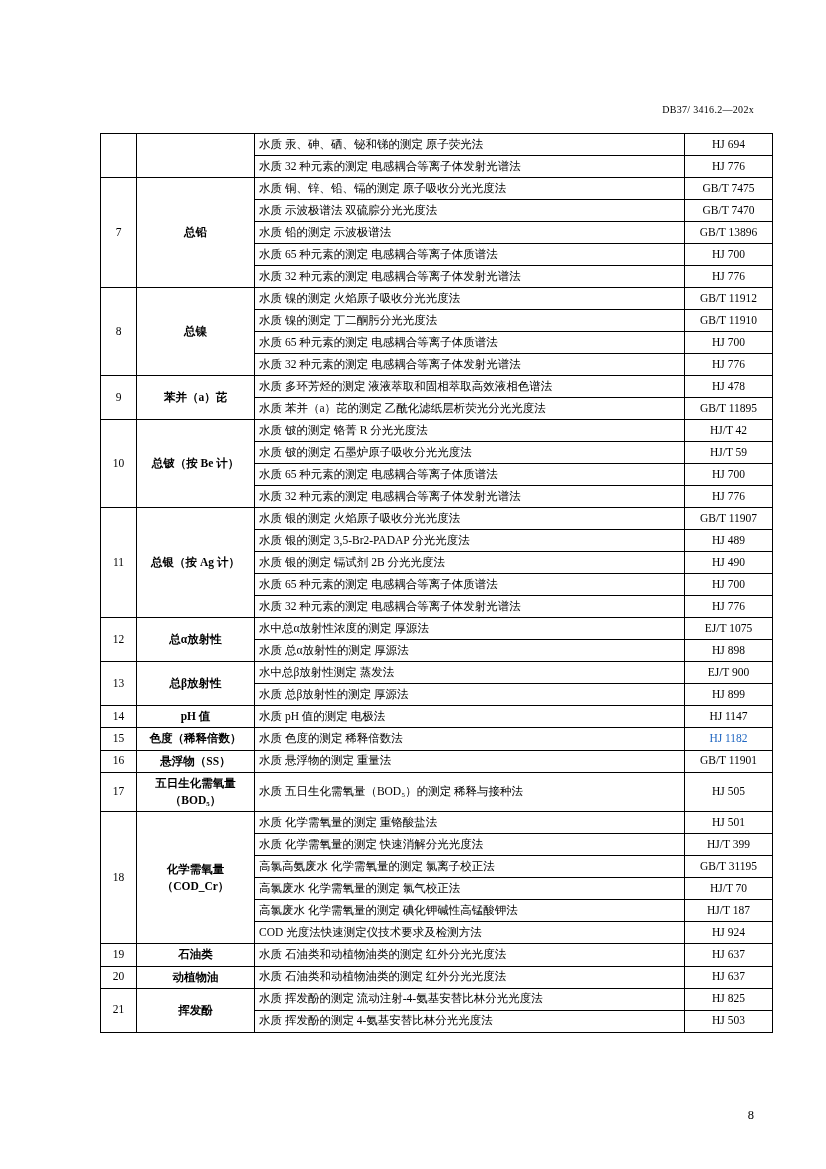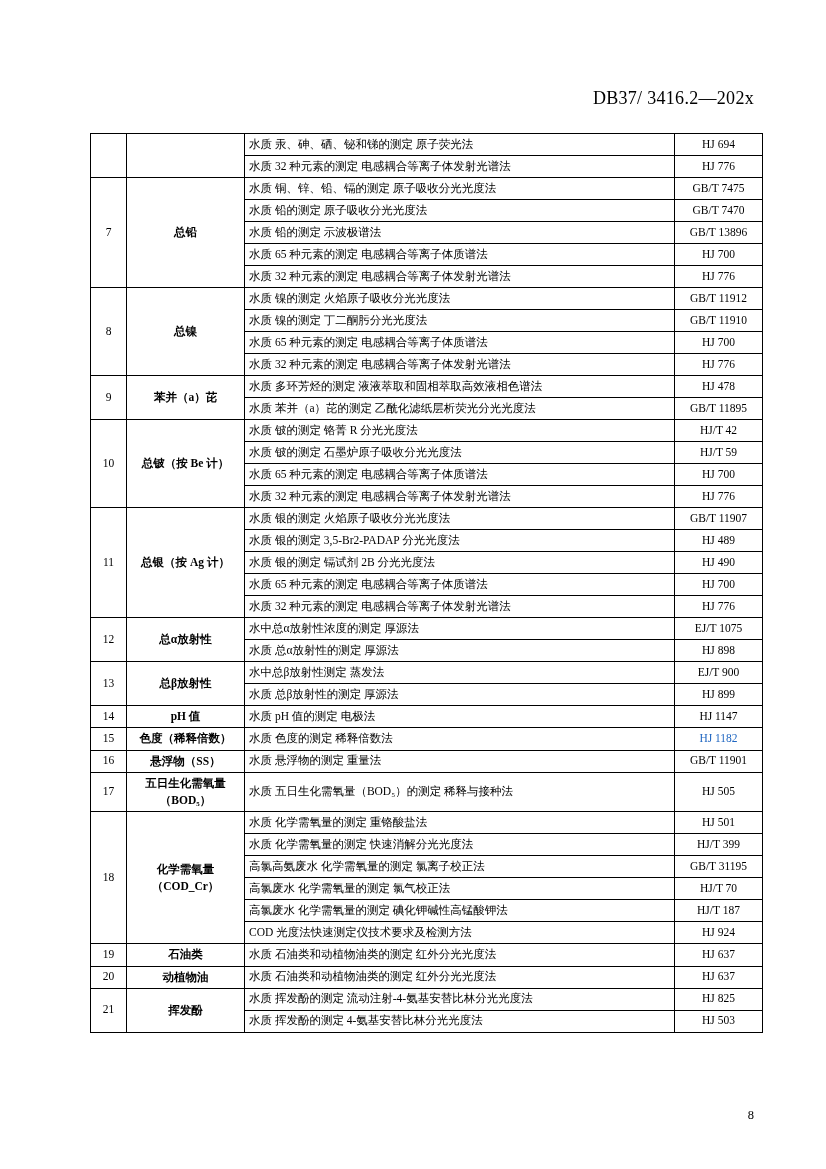--- a/index.html
+++ b/index.html
@@ -16,36 +16,36 @@
   }
   .page {
     position: relative;
     width: 826px;
     height: 1169px;
     box-sizing: border-box;
     padding: 0;
   }
   .header {
     position: absolute;
-    top: 88px;
+    top: 104px;
     right: 72px;
-    font-size: 18px;
+    font-size: 10px;
     letter-spacing: 0.3px;
     font-family: "Liberation Serif", serif;
   }
   .footer {
     position: absolute;
     bottom: 46px;
     right: 72px;
     font-size: 12.5px;
   }
   table.main {
     position: absolute;
     top: 133px;
-    left: 90px;
+    left: 100px;
     width: 672px;
     border-collapse: collapse;
     table-layout: fixed;
   }
   table.main td {
     border: 1px solid #000000;
     font-size: 11.5px;
     line-height: 1.35;
     padding: 2px 4px;
     vertical-align: middle;
@@ -104,21 +104,21 @@
         </tr>
         <tr>
           <td class="c-no" rowspan="5">7</td>
           <td class="c-name" rowspan="5">
             <span class="namewrap">总铅</span>
           </td>
           <td class="c-method">水质  铜、锌、铅、镉的测定  原子吸收分光光度法</td>
           <td class="c-std">GB/T 7475</td>
         </tr>
         <tr>
-          <td class="c-method">水质  铅的测定  原子吸收分光光度法</td>
+          <td class="c-method">水质  示波极谱法  双硫腙分光光度法</td>
           <td class="c-std">GB/T 7470</td>
         </tr>
         <tr>
           <td class="c-method">水质  铅的测定  示波极谱法</td>
           <td class="c-std">GB/T 13896</td>
         </tr>
         <tr>
           <td class="c-method">水质  65 种元素的测定  电感耦合等离子体质谱法</td>
           <td class="c-std">HJ 700</td>
         </tr>

